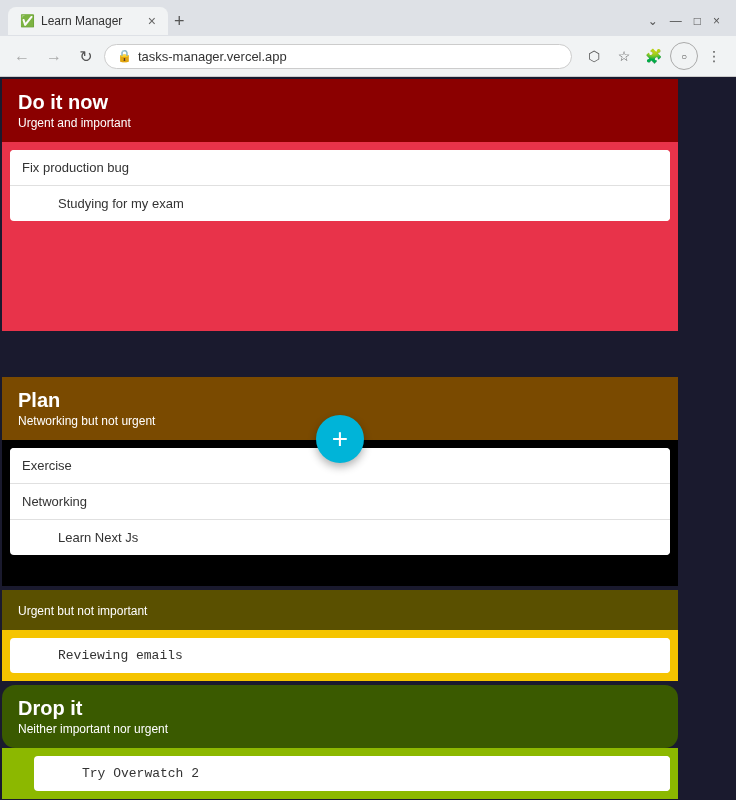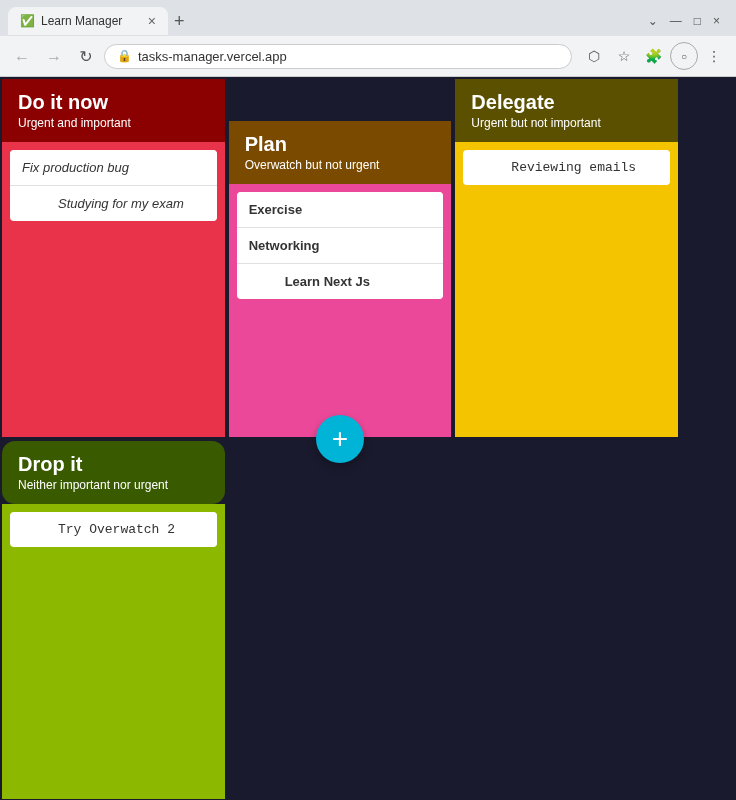--- a/index.html
+++ b/index.html
@@ -117,21 +117,21 @@
       height: 28px;
       display: flex;
       align-items: center;
       justify-content: center;
       border-radius: 50%;
     }
 
     
     .app-content {
       display: grid;
-      grid-template-columns: 1fr 1fr 1fr;
+      grid-template-columns: 1fr;
       grid-template-rows: 1fr 1fr;
       width: 680px;
       height: 724px; 
       position: relative;
     }
 
     .quadrant {
       display: flex;
       flex-direction: column;
       overflow: hidden;
@@ -152,33 +152,33 @@
       font-size: 12px;
       margin-top: 2px;
     }
 
     .quadrant-body {
       flex: 1;
     }
 
     
     .quadrant-do .quadrant-header { background: #8b0000; }
-    .quadrant-do .quadrant-body { background: #e8334a; font-style: italic; }
+    .quadrant-do .quadrant-body { background: #e8334a; }
 
     
     .quadrant-plan .quadrant-header { background: #7a4a00; margin-top: 42px; }
-    .quadrant-plan .quadrant-body { background: #ec4899; font-weight: bold; }
+    .quadrant-plan .quadrant-body { background: #000000; }
 
     
     .quadrant-delegate .quadrant-header { background: #5a5000; }
     .quadrant-delegate .quadrant-body { background: #f5c400; }
 
     
     .quadrant-drop .quadrant-header { background: #3a5a00; border-radius: 13px; }
-    .quadrant-drop .quadrant-body { background: #8cb800; }
+    .quadrant-drop .quadrant-body { background: #8cb800; padding-left: 24px; }
 
     .task-item {
       background: white;
       padding: 10px 12px;
       font-size: 13px;
       color: #333;
       border-bottom: 1px solid #e0e0e0;
     }
 
     .task-item:first-child {
@@ -280,40 +280,39 @@
         <div class="task-item">
           <span>Studying for my exam</span>
         </div>
       </div>
     </div>
   </div>
 
   <div class="quadrant quadrant-plan">
     <div class="quadrant-header">
       <div class="quadrant-title">Plan</div>
-      <div class="quadrant-subtitle">Overwatch but not urgent</div>
+      <div class="quadrant-subtitle">Networking but not urgent</div>
     </div>
     <div class="quadrant-body">
       <div class="task-card">
         <div class="task-item">
           <span>Exercise</span>
         </div>
         <div class="task-item">
           <span>Networking</span>
         </div>
         <div class="task-item">
           <span>Learn Next Js</span>
         </div>
       </div>
     </div>
   </div>
 
   <div class="quadrant quadrant-delegate">
     <div class="quadrant-header">
-      <div class="quadrant-title">Delegate</div>
       <div class="quadrant-subtitle">Urgent but not important</div>
     </div>
     <div class="quadrant-body">
       <div class="task-card">
         <div class="task-item">
           <span>Reviewing emails</span>
         </div>
       </div>
     </div>
   </div>

